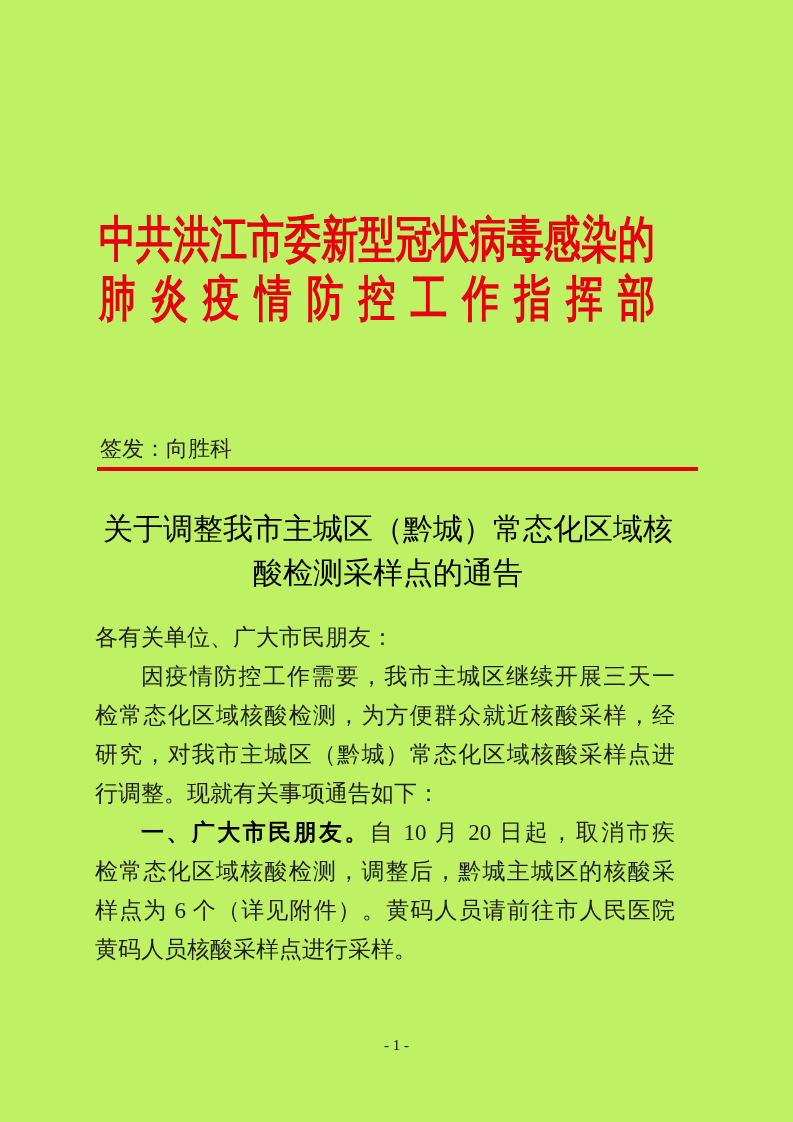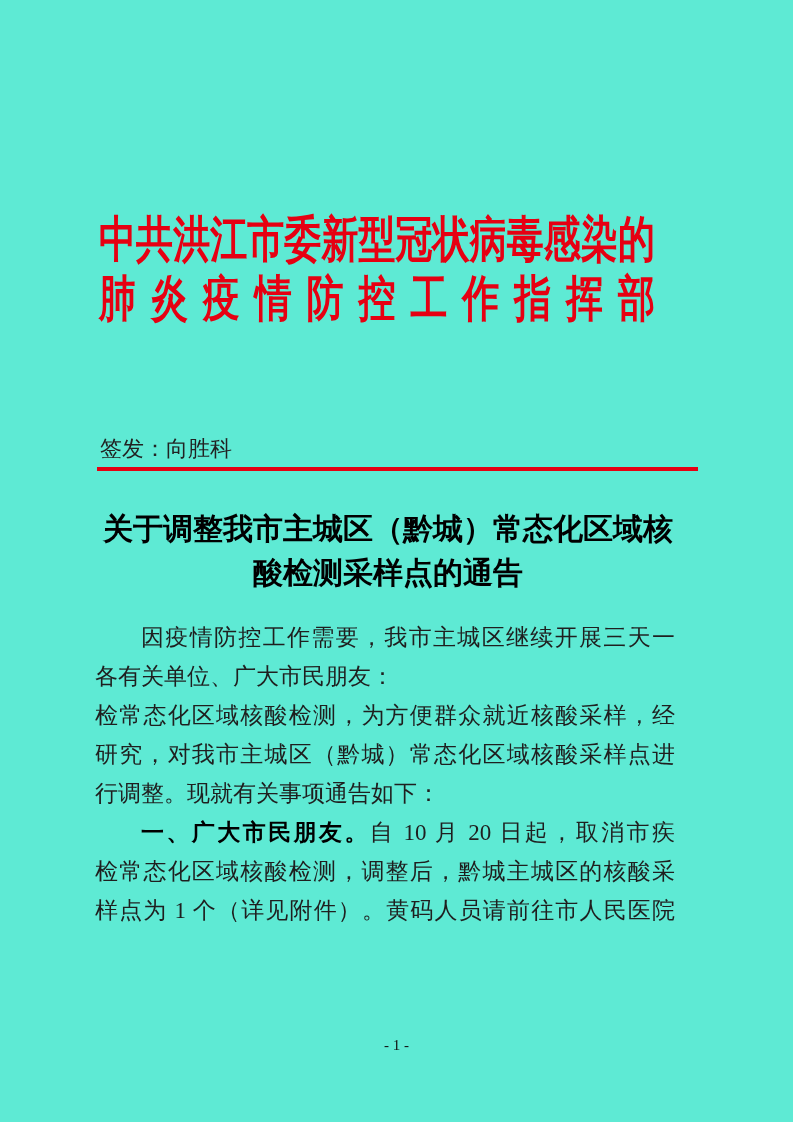--- a/index.html
+++ b/index.html
@@ -4,21 +4,21 @@
 <style>
   html, body {
     margin: 0;
     padding: 0;
     background: #ffffff;
   }
   .page {
     position: relative;
     width: 793px;
     height: 1122px;
-    background: #5eead4;
+    background: #bef264;
     overflow: hidden;
     font-family: "Liberation Serif", serif;
     color: #1f1f1f;
   }
   
   .letterhead {
     position: absolute;
     top: 209px;
     left: 99px;
     width: 556px;
@@ -61,21 +61,21 @@
     background: #e60012;
   }
   
   .title {
     position: absolute;
     top: 507px;
     left: 98px;
     width: 580px;
     text-align: center;
     font-family: "Liberation Sans", sans-serif;
-    font-weight: bold;
+    font-weight: normal;
     font-size: 30px;
     line-height: 44px;
     color: #000000;
     letter-spacing: 0px;
   }
   
   .bodytext {
     position: absolute;
     top: 618px;
     left: 95px;
@@ -129,25 +129,26 @@
   </div>
 
   <div class="redline"></div>
 
   <div class="title">
     <div>关于调整我市主城区（黔城）常态化区域核</div>
     <div>酸检测采样点的通告</div>
   </div>
 
   <div class="bodytext">
+    <div class="line">各有关单位、广大市民朋友：</div>
     <div class="line jf ind">因疫情防控工作需要，我市主城区继续开展三天一</div>
-    <div class="line">各有关单位、广大市民朋友：</div>
     <div class="line jf">检常态化区域核酸检测，为方便群众就近核酸采样，经</div>
     <div class="line jf">研究，对我市主城区（黔城）常态化区域核酸采样点进</div>
     <div class="line">行调整。现就有关事项通告如下：</div>
     <div class="line jf ind"><span class="bold-lead">一、广大市民朋友。</span><span>自 10 月 20 日起，取消市疾</span></div>
     <div class="line jf">检常态化区域核酸检测，调整后，黔城主城区的核酸采</div>
-    <div class="line jf">样点为 1 个（详见附件）。黄码人员请前往市人民医院</div>
+    <div class="line jf">样点为 6 个（详见附件）。黄码人员请前往市人民医院</div>
+    <div class="line">黄码人员核酸采样点进行采样。</div>
   </div>
 
   <div class="footer">- 1 -</div>
 
 </div>
 
 </body></html>

